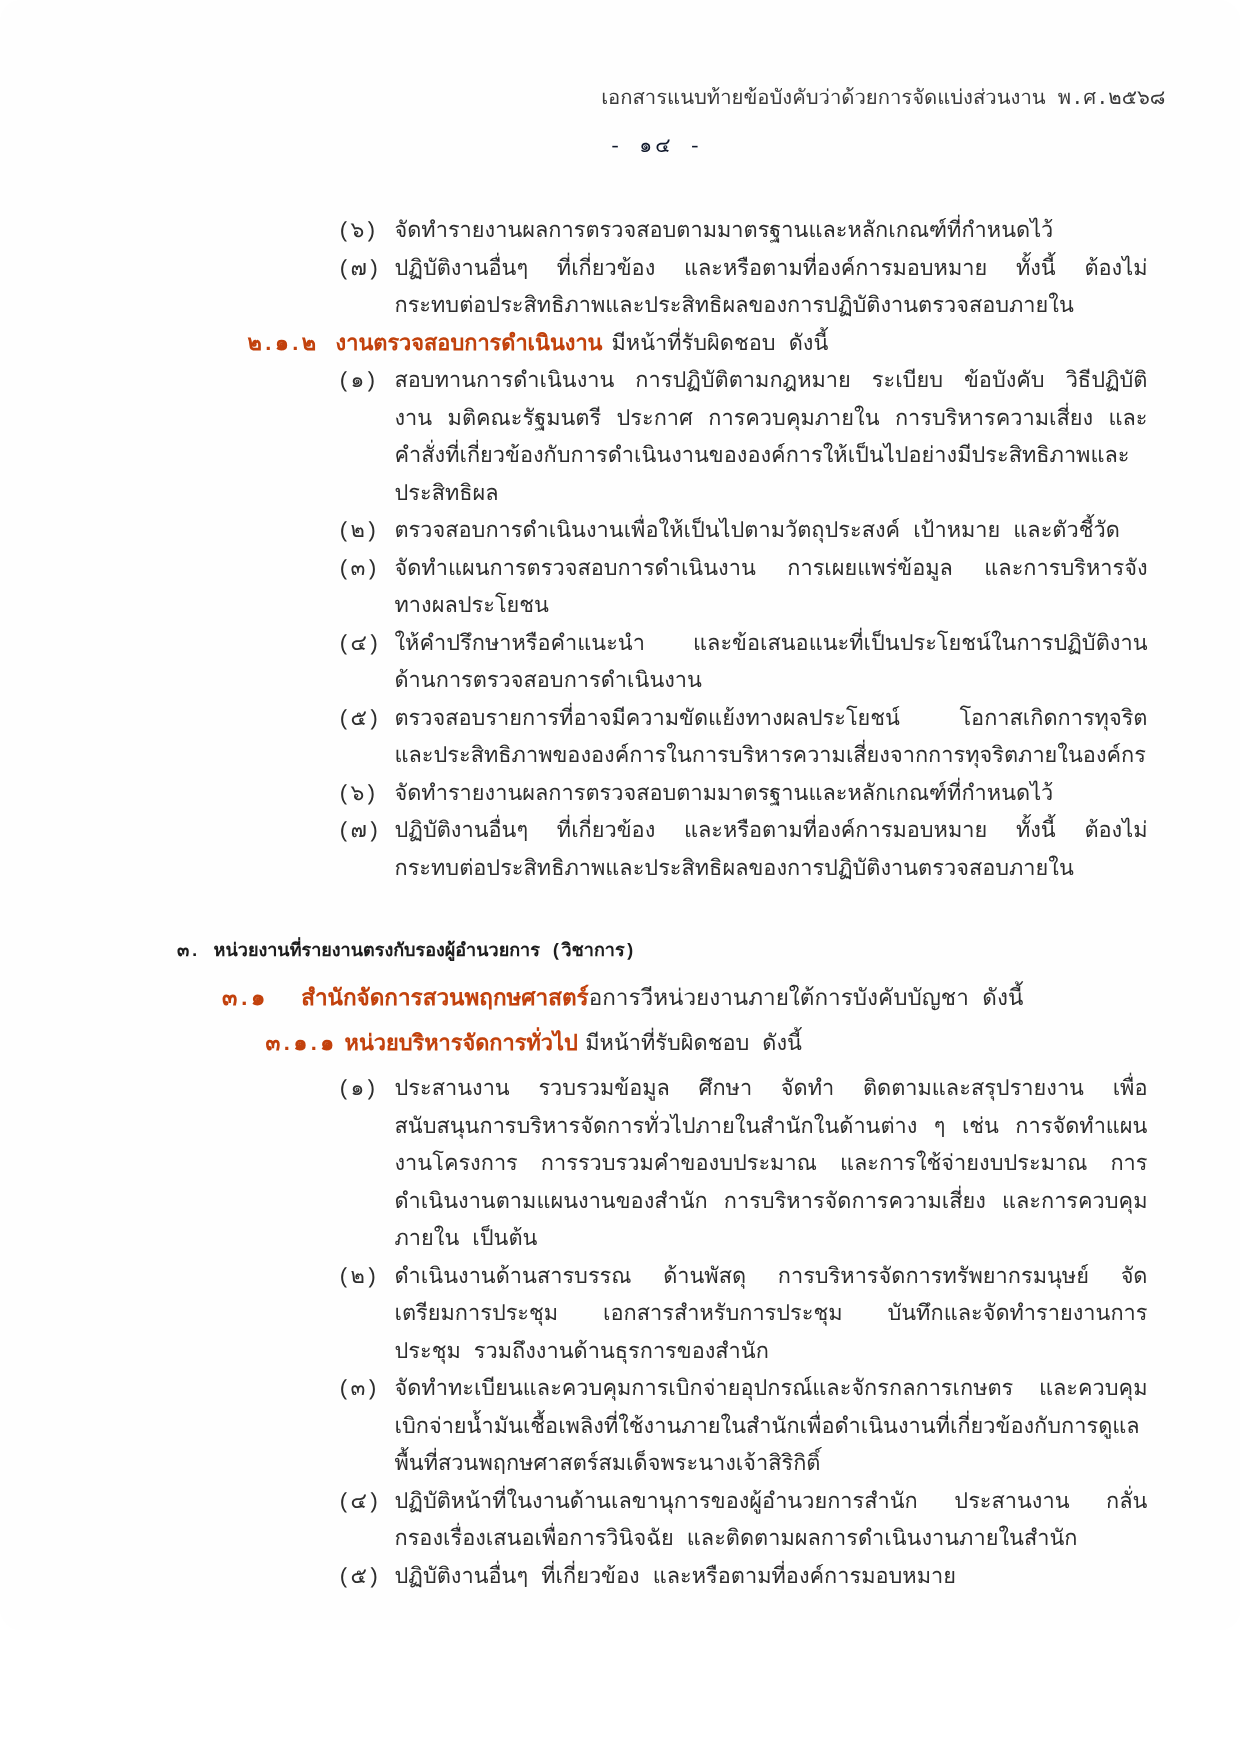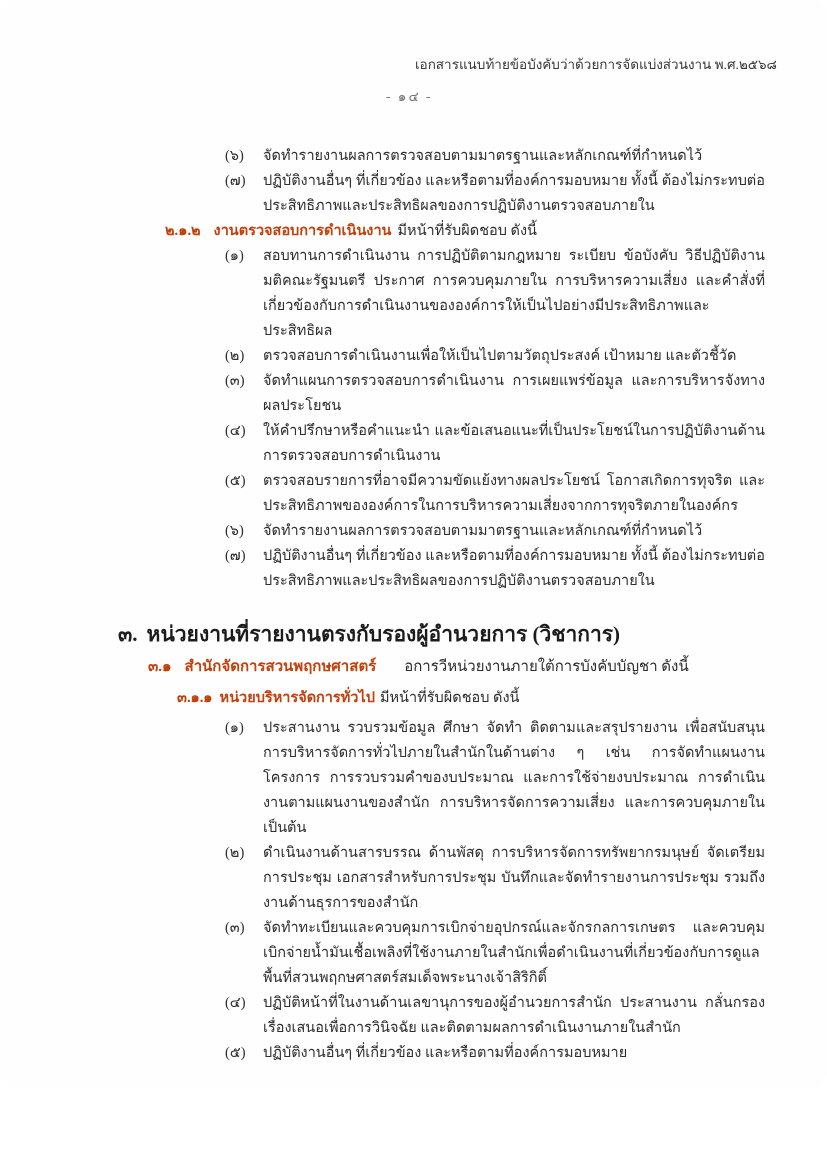--- a/index.html
+++ b/index.html
@@ -1,35 +1,35 @@
 <!DOCTYPE html>
 <html lang="th"><head>
 <meta charset="utf-8">
 <style>
   html,body{margin:0;padding:0;background:#ffffff;}
   .page{
     position:relative;width:827px;height:1087px;background:#fefefe;
-    font-family:Liberation Serif, serif;
+    font-family:Liberation Mono, monospace;
     color:#2e2e2e;overflow:hidden;border-radius:14px;
   }
   .header-note{position:absolute;top:53px;right:50px;font-size:13.5px;color:#3a3a3a;}
-  .page-number{position:absolute;top:85px;left:386px;font-size:13.5px;color:#737373;letter-spacing:2px;}
+  .page-number{position:absolute;top:85px;left:406px;font-size:13.5px;color:#0f172a;letter-spacing:2px;}
   .content{position:absolute;top:143px;left:0;width:827px;font-size:14.5px;line-height:25px;}
   .li{display:flex;margin-left:225px;width:540px;}
   .li-num{flex:0 0 38px;}
   .li-text{flex:1;text-align:justify;}
   .bold{font-weight:bold;color:#c2410c;}
   .h-212{margin-left:165px;}
   .h-212 .sec-num{margin-right:13px;}
   .h-212 .sec-title{margin-right:6px;}
-  .sec3-head{margin:29px 0 7px 118px;font-size:21px;font-weight:bold;color:#1c1c1c;}
+  .sec3-head{margin:29px 0 7px 118px;font-size:12px;font-weight:bold;color:#1c1c1c;}
   .sec3-head .sec-num{margin-right:9px;}
   .sec31-head{margin:0 0 6px 148px;font-size:15px;}
-  .sec31-head .sec-num{margin-right:13px;}
-  .sec31-head .sec-title{margin-right:28px;}
+  .sec31-head .sec-num{margin-right:24px;}
+  .sec31-head .sec-title{margin-right:0;}
   .sec311-head{margin:0 0 5px 177px;}
   .sec311-head .sec-num{margin-right:7px;}
   .sec311-head .sec-title{margin-right:5px;}
   .signature{position:absolute;left:753px;top:1108px;width:58px;height:38px;}
   .page-edge{
     position:absolute;left:335px;right:0;top:1158px;height:3px;
     background:linear-gradient(to right,rgba(90,90,90,0),rgba(120,120,120,0.45) 15%,#4b4b4b 45%,#3a3a3a 100%);
   }
 </style>
 </head>

